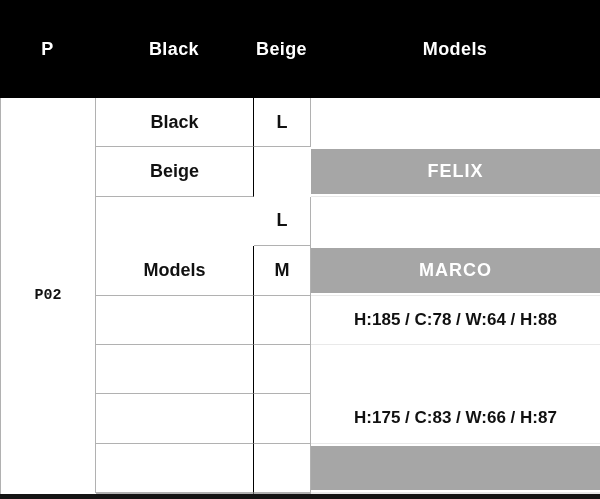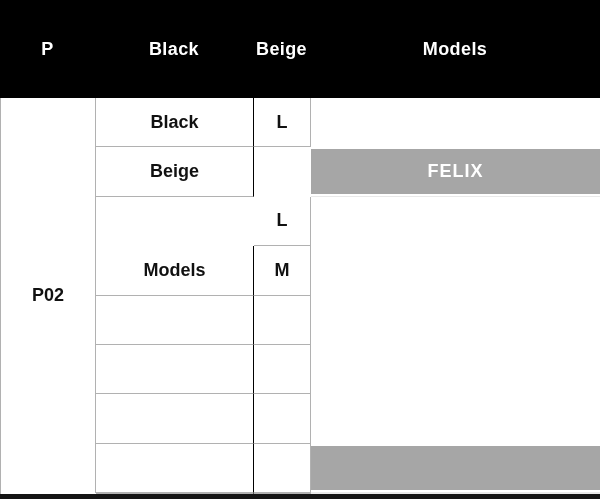--- a/index.html
+++ b/index.html
@@ -45,21 +45,22 @@
     display: flex;
     align-items: center;
     justify-content: center;
     font-size: 18px;
     color: #111111;
   }
   .pcode-cell {
     grid-column: 1;
     grid-row: 1 / span 8;
     border-right: 1px solid #b1b1b1;
-    font-size: 18px;
+    font-size: 15px;
+    font-family: Liberation Mono, monospace;
   }
   .color-cell {
     grid-column: 2;
     border-right: 1px solid #000000;
     border-bottom: 1px solid #b1b1b1;
   }
   .size-cell {
     grid-column: 3;
     border-right: 1px solid #b1b1b1;
     border-bottom: 1px solid #b1b1b1;
@@ -110,29 +111,34 @@
     <div class="cell size-cell">L</div>
     <div class="cell color-cell">Beige</div>
 
     <div class="cell model-cell">
         <div class="fill">FELIX</div>
       </div>
     <div class="cell size-cell">L</div>
 
     <div class="cell color-cell">Models</div>
     <div class="cell size-cell">M</div>
+    <div class="cell model-cell">
+        <div class="fill">MARCO</div>
+      </div>
+
+    <div class="cell color-cell"></div>
+    <div class="cell size-cell"></div>
+    <div class="cell model-cell">H:185 / C:78 / W:64 / H:88</div>
 
     <div class="cell color-cell"></div>
     <div class="cell size-cell"></div>
 
     <div class="cell color-cell"></div>
     <div class="cell size-cell"></div>
-
-    <div class="cell color-cell"></div>
-    <div class="cell size-cell"></div>
+    <div class="cell model-cell">H:175 / C:83 / W:66 / H:87</div>
 
     <div class="cell color-cell"></div>
     <div class="cell size-cell"></div>
     <div class="cell model-cell">
         <div class="fill"></div>
       </div>
 
     <div class="cell color-cell"></div>
     <div class="cell size-cell"></div>
     <div class="cell model-cell"></div>

